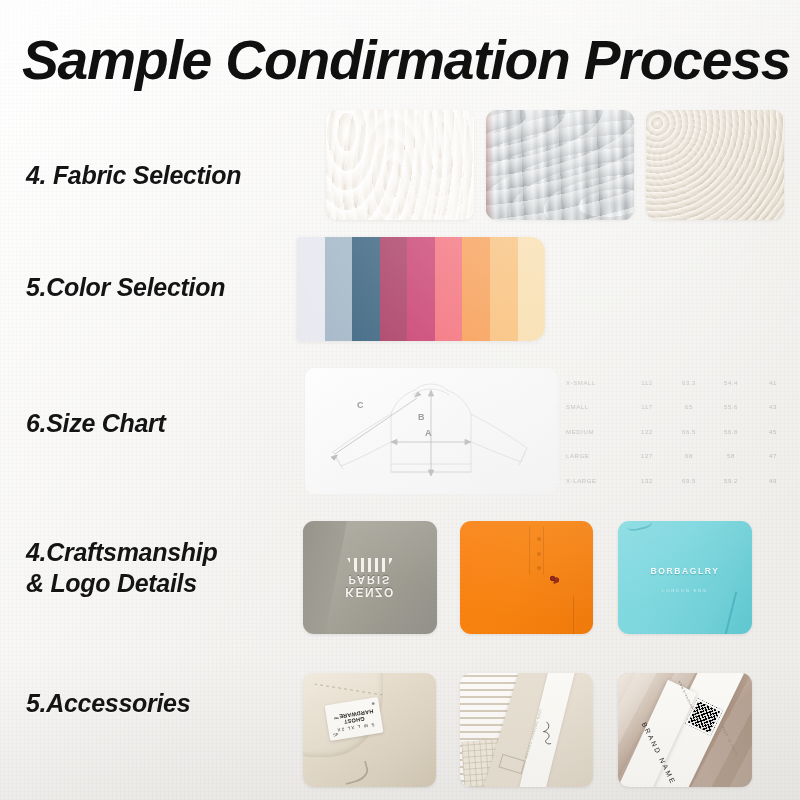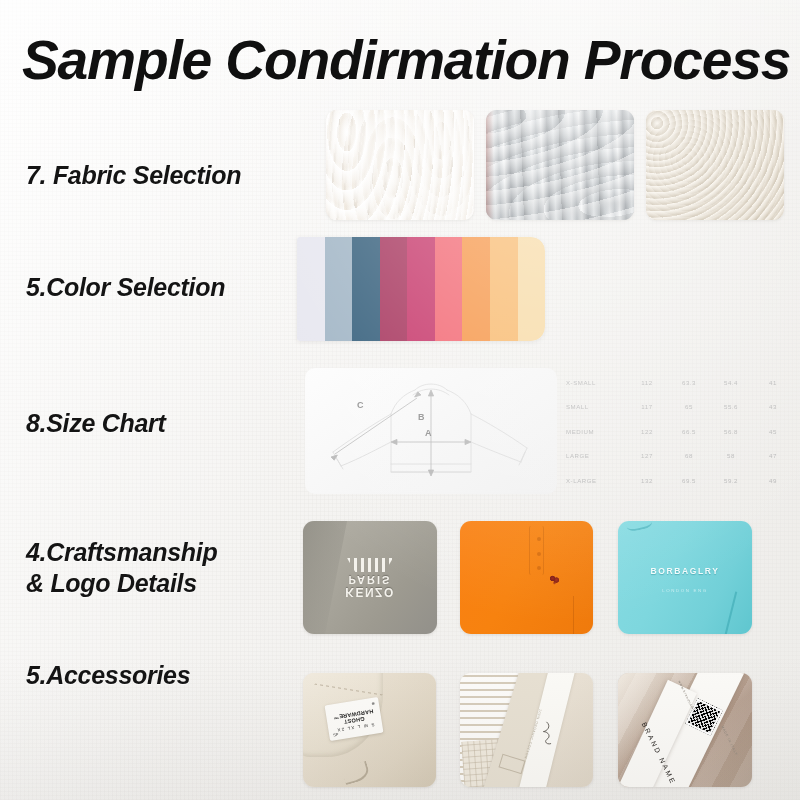--- a/index.html
+++ b/index.html
@@ -486,21 +486,21 @@
   }
 </style>
 </head>
 <body>
 
 <div id="page">
 
   <div class="title">Sample Condirmation Process</div>
 
   <div class="row">
-    <div class="row-label" style="top:160px;">7. Fabric Selection</div>
+    <div class="row-label" style="top:160px;">4. Fabric Selection</div>
 
     <div class="tile fab-knit" style="left:326px; top:110px; width:148px; height:110px;"></div>
 
     <div class="tile fab-wave" style="left:486px; top:110px; width:148px; height:110px;"></div>
 
     <div class="tile fab-boucle" style="left:646px; top:110px; width:138px; height:110px;"></div>
   </div>
 
   <div class="row">
     <div class="row-label" style="top:272px;">5.Color Selection</div>
@@ -512,21 +512,21 @@
         <div class="swatch" style="background: rgb(163, 44, 86);"></div>
         <div class="swatch" style="background: rgb(196, 45, 99);"></div>
         <div class="swatch" style="background: rgb(242, 96, 108);"></div>
         <div class="swatch" style="background: rgb(246, 145, 63);"></div>
         <div class="swatch" style="background: rgb(248, 183, 104);"></div>
         <div class="swatch" style="background: rgb(247, 217, 162);"></div>
       </div>
   </div>
 
   <div class="row">
-    <div class="row-label" style="top:408px;">8.Size Chart</div>
+    <div class="row-label" style="top:408px;">6.Size Chart</div>
 
     <div class="sizepanel" style="left:305px; top:368px; width:252px; height:126px;">
       <svg class="tech-svg" width="252" height="126" viewBox="0 0 252 126">
         <g fill="none" stroke="#dcdcdc" stroke-width="0.9" stroke-linejoin="round" stroke-linecap="round">
 
           <path d="M86 46 L86 104 L166 104 L166 46"></path>
           <path d="M86 96 L166 96"></path>
 
           <path d="M110 22 C118 14 134 14 142 22"></path>
           <path d="M108 27 C118 19 134 19 144 27"></path>
@@ -635,21 +635,21 @@
       <span class="collar"></span>
       <span class="seamline"></span>
       <span class="logo">
         <span class="l1">BORBAGLRY</span><br>
         <span class="l2">LONDON ENG</span>
       </span>
     </div>
   </div>
 
   <div class="row">
-    <div class="row-label" style="top:660px;">5.Accessories</div>
+    <div class="row-label" style="top:688px;">5.Accessories</div>
 
     <div class="tile hoodlabel" style="left:303px; top:673px; width:133px; height:114px;">
       <span class="hood"></span>
       <span class="stitch"></span>
       <span class="cord"></span>
       <span class="tag">
         <span class="care">⊗</span>
         <span class="brand">
           <span>GHOST</span><br>
           <span>HARDWARE™</span>

